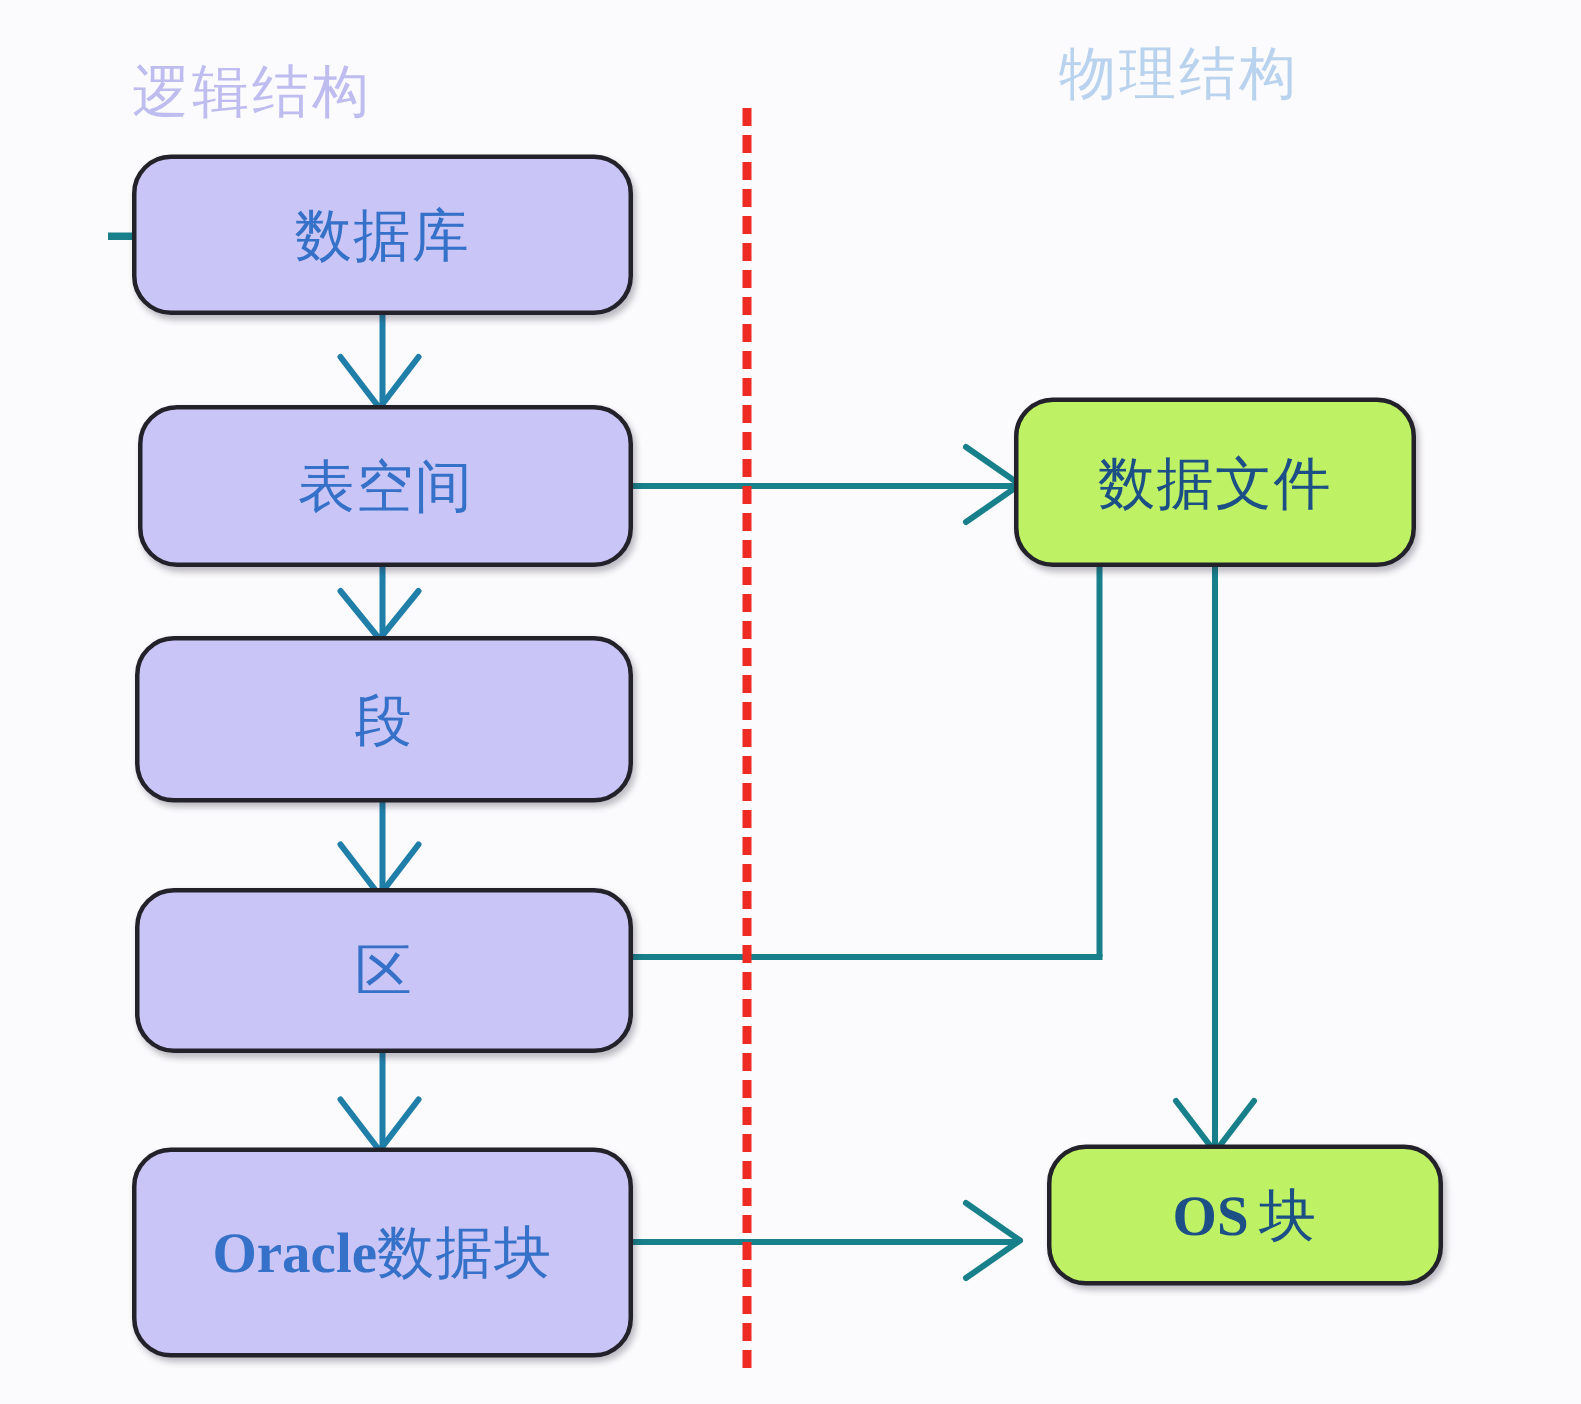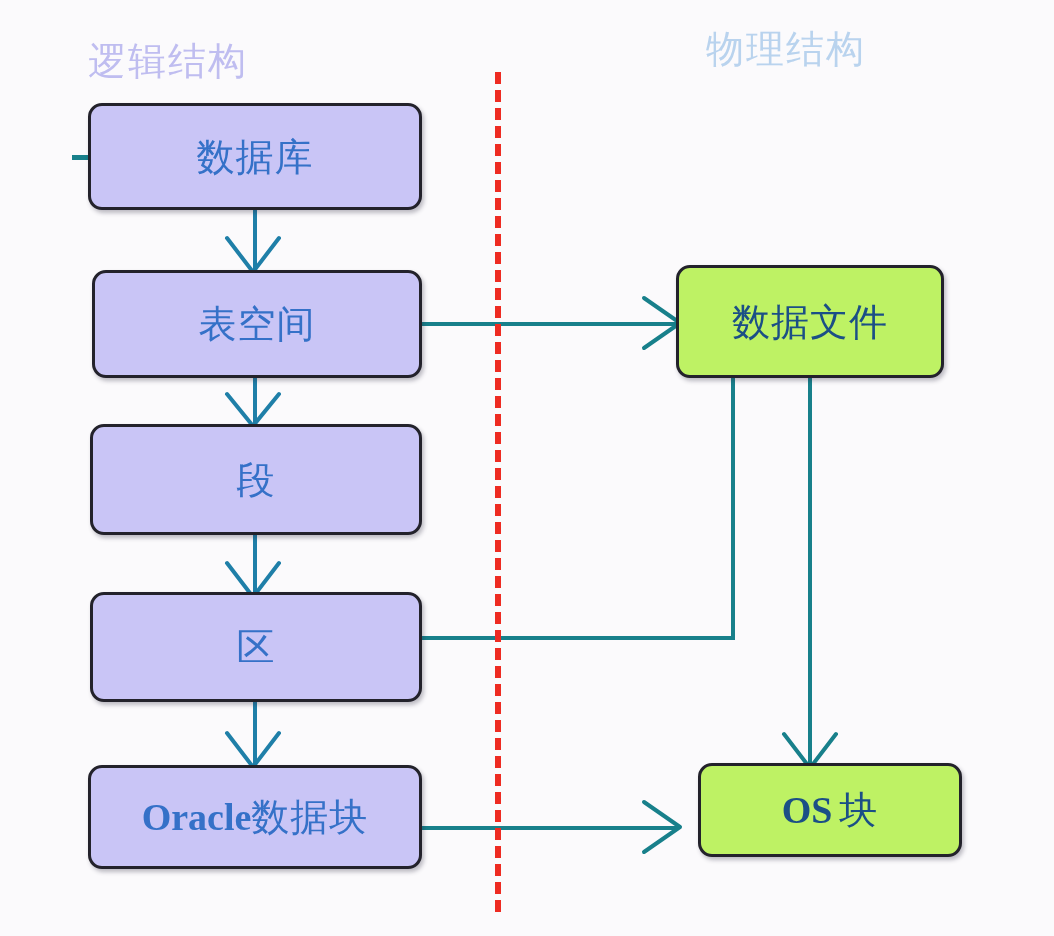--- a/index.html
+++ b/index.html
@@ -21,21 +21,21 @@
     font-family:"DejaVu Sans","Liberation Sans",sans-serif;
   }
   #title-logical{left:88px;top:36px;color:#bfbdf0;}
   #title-physical{left:706px;top:24px;color:#b9d3ee;}
 
   
   .node{
     position:absolute;
     box-sizing:border-box;
     border:3px solid #23222b;
-    border-radius:14px;
+    border-radius:26px;
     display:flex;
     align-items:center;
     justify-content:center;
     box-shadow:2px 3px 4px rgba(40,35,60,.30);
     z-index:5;
   }
   .node.logical{
     background:#c9c5f6;
   }
   .node.physical{
@@ -156,21 +156,21 @@
   </div>
 
   <div class="node logical" style="left:90px;top:424px;width:332px;height:111px;">
     <span class="label">段</span>
   </div>
 
   <div class="node logical" style="left:90px;top:592px;width:332px;height:110px;">
     <span class="label">区</span>
   </div>
 
-  <div class="node logical" style="left:88px;top:765px;width:334px;height:104px;">
+  <div class="node logical" style="left:88px;top:765px;width:334px;height:140px;">
     <span class="label"><span class="lat">Oracle</span><span>数据块</span></span>
   </div>
 
   <div class="node physical" style="left:676px;top:265px;width:268px;height:113px;">
     <span class="label">数据文件</span>
   </div>
 
   <div class="node physical" style="left:698px;top:763px;width:264px;height:94px;">
     <span class="label"><span class="lat">OS</span><span style="margin-left:.18em">块</span></span>
   </div>

